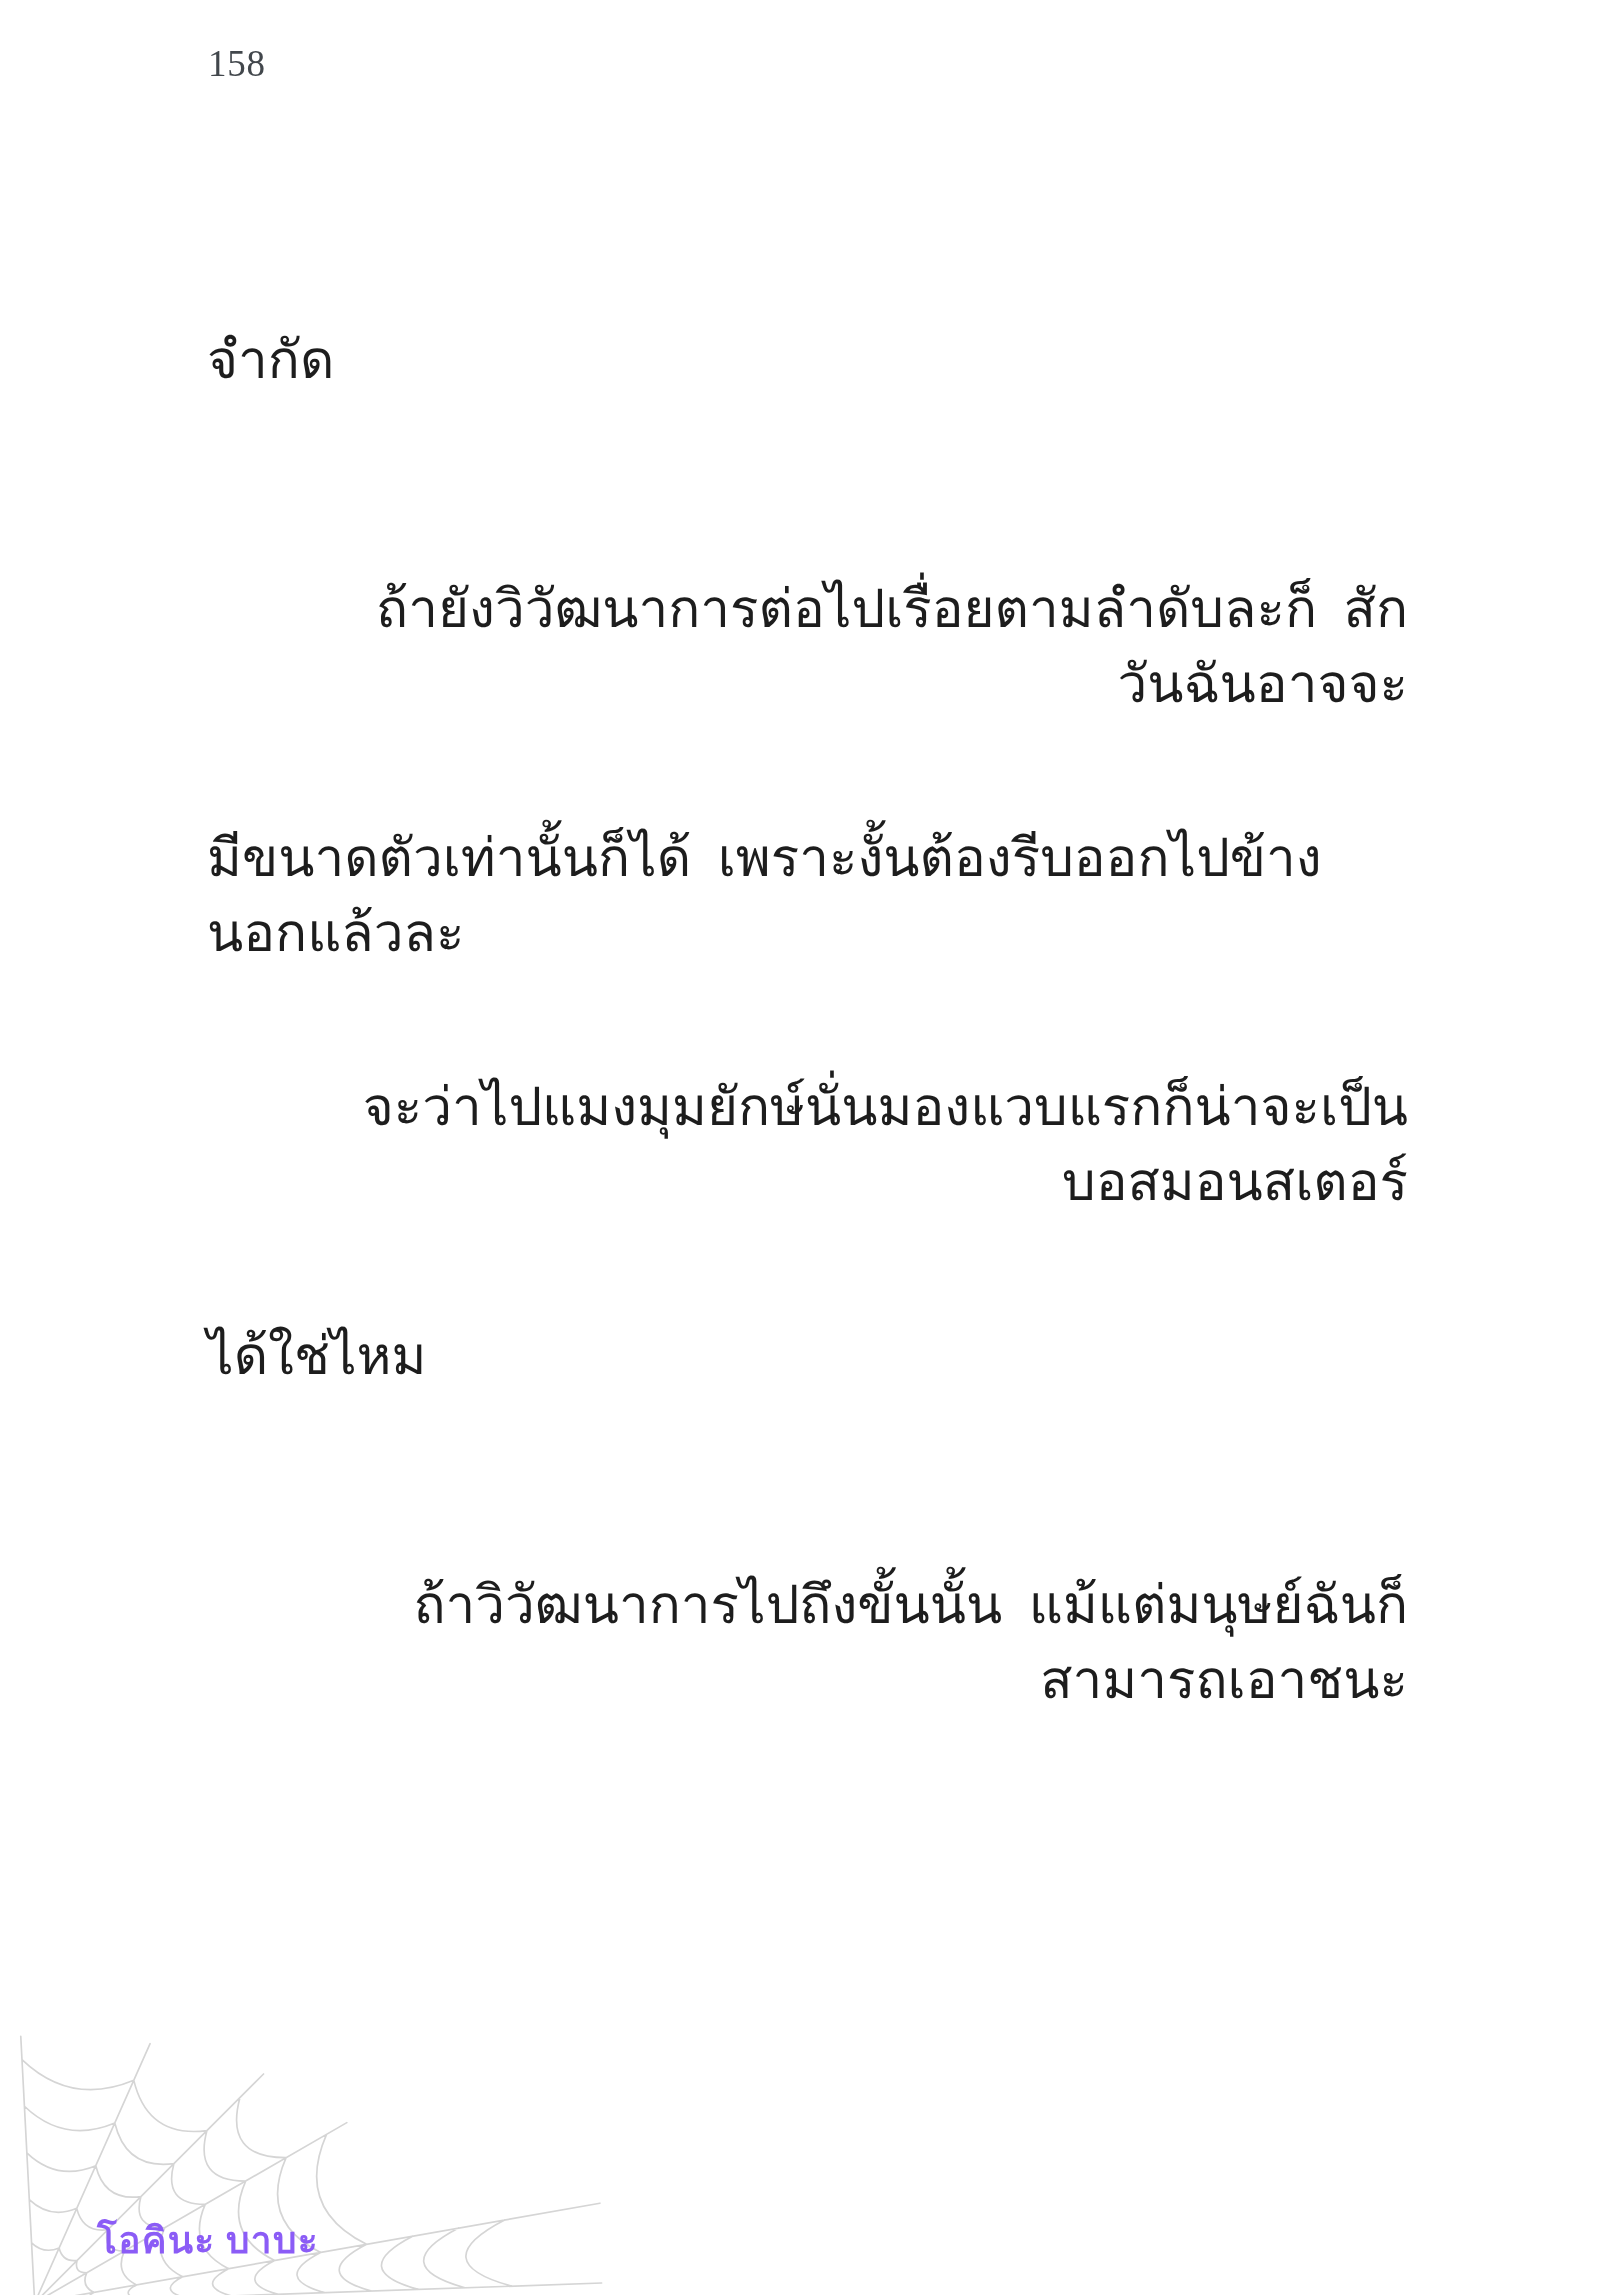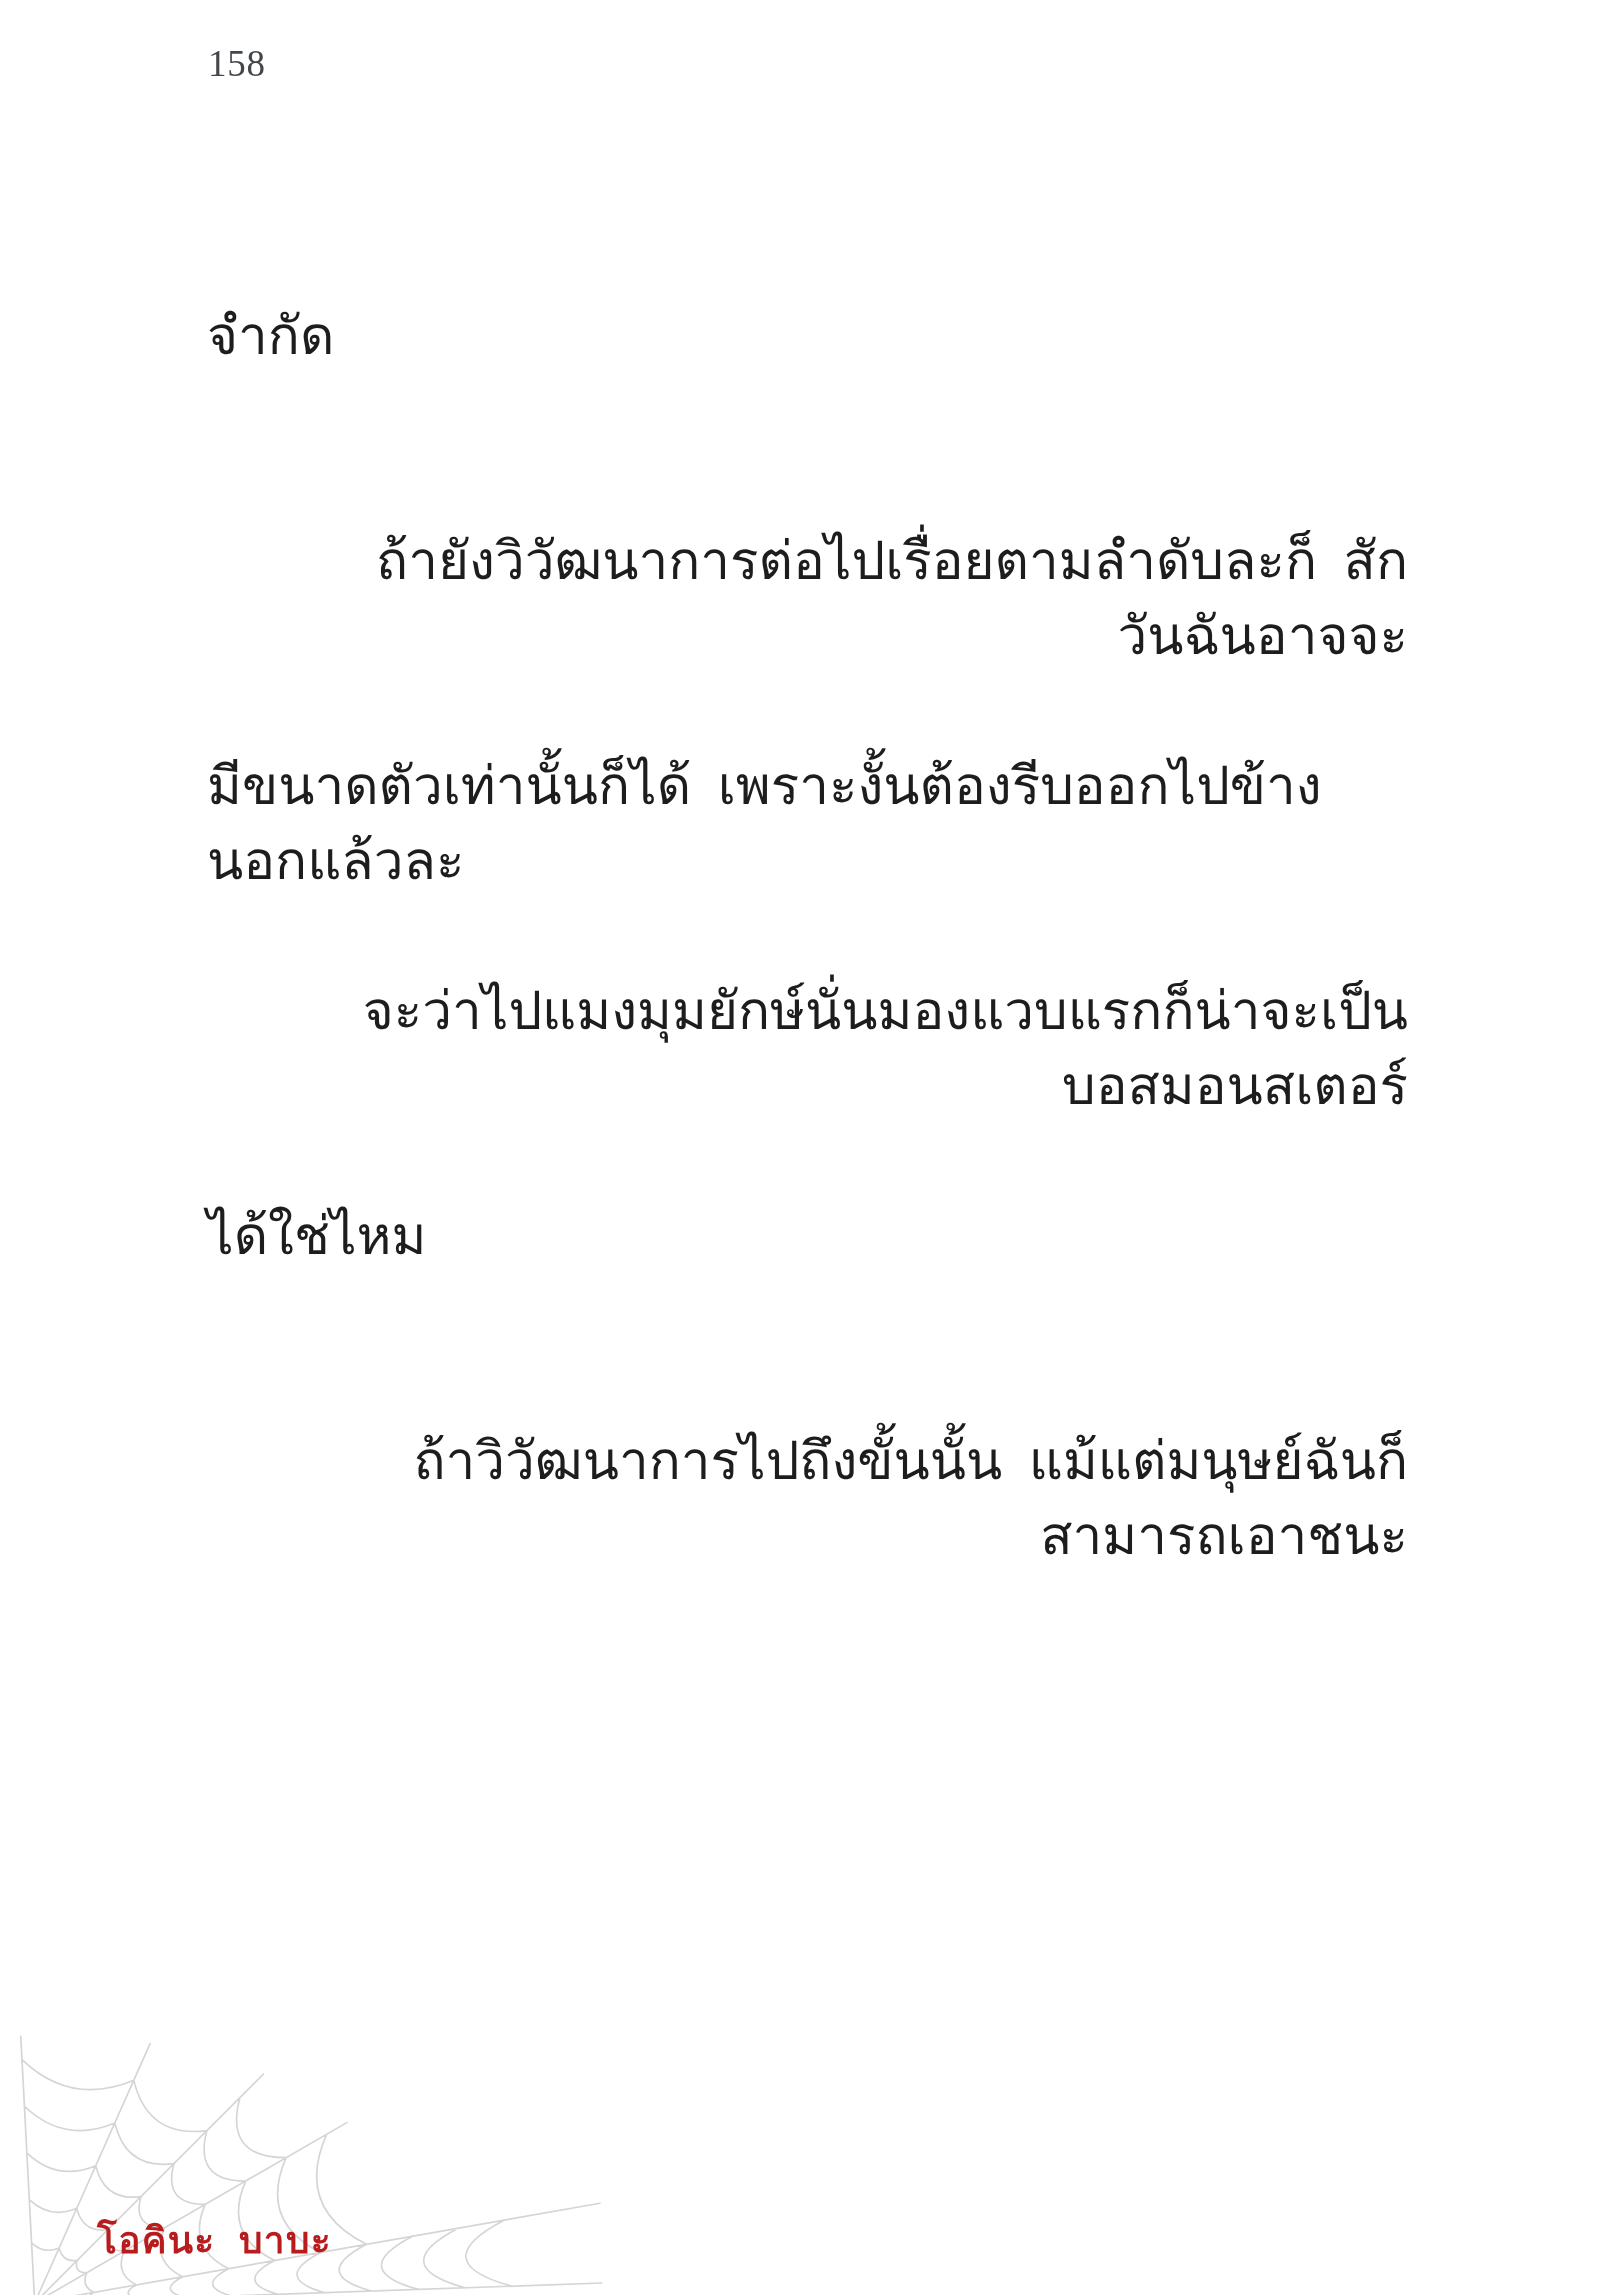--- a/index.html
+++ b/index.html
@@ -29,40 +29,41 @@
     left: 207px;
     top: 149px;
     width: 1201px;
     font-size: 53px;
     line-height: 75px;
     color: #1d1d1d;
     white-space: pre-wrap;
   }
   .line {
     height: 75px;
+    margin-top: 24px;
   }
   .line.indent {
     padding-left: 135px;
     text-align: right;
   }
   .web-svg {
     position: absolute;
     left: 0;
     bottom: 0;
     width: 634px;
     height: 314px;
   }
   .author {
     position: absolute;
     left: 97px;
     top: 2210px;
-    font-family: Liberation Mono, monospace;
+    font-family: Liberation Serif, serif;
     font-weight: 700;
     font-size: 37px;
-    color: #b91c1c;
+    color: #8b5cf6;
     letter-spacing: 1.3px;
   }
 </style>
 </head>
 <body>
 
 <div class="page">
 
   <div class="page-number">158</div>
 

